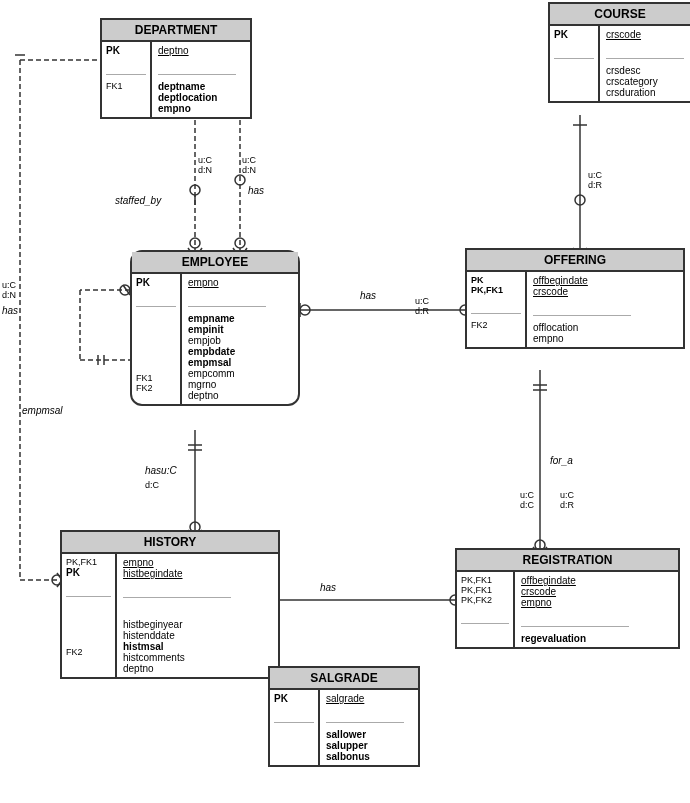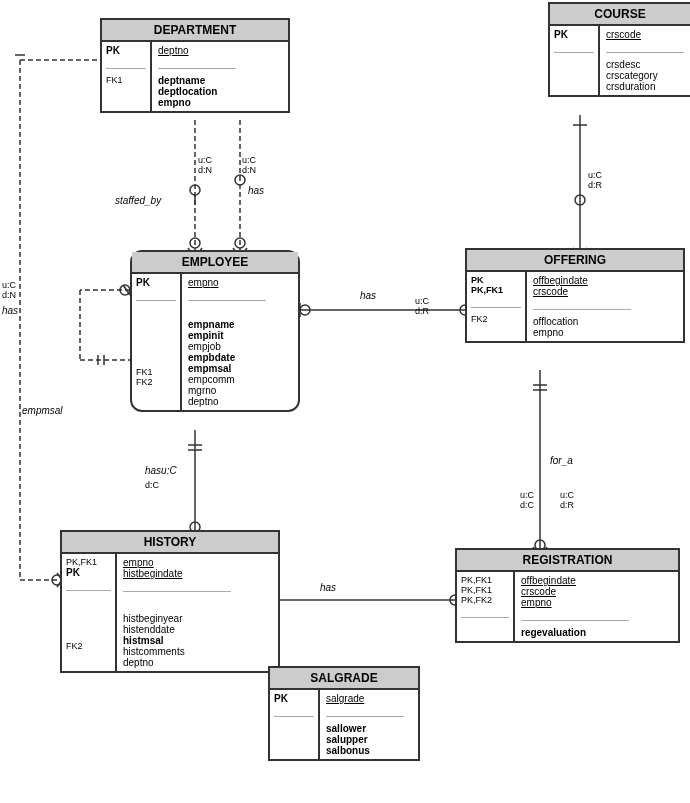--- a/index.html
+++ b/index.html
@@ -40,21 +40,21 @@
       min-width: 50px;
       font-size: 10px;
     }
     .attr-col {
       padding: 3px 6px;
       min-width: 90px;
       font-size: 10px;
     }
     .pk-section {
       border-bottom: 1px solid #aaa;
-      padding-bottom: 12px;
+      padding-bottom: 18px;
       margin-bottom: 3px;
     }
     .pk-label {
       font-weight: bold;
       font-size: 10px;
     }
     .attr-underline {
       text-decoration: underline;
     }
     .fk-label {
@@ -176,21 +176,21 @@
 
   <div class="cardinality-label" style="left:198px; top:155px;">u:C<br>d:N</div>
   <div class="cardinality-label" style="left:242px; top:155px;">u:C<br>d:N</div>
   <div class="cardinality-label" style="left:415px; top:296px;">u:C<br>d:R</div>
   <div class="cardinality-label" style="left:588px; top:170px;">u:C<br>d:R</div>
   <div class="cardinality-label" style="left:560px; top:490px;">u:C<br>d:R</div>
   <div class="cardinality-label" style="left:520px; top:490px;">u:C<br>d:C</div>
   <div class="cardinality-label" style="left:145px; top:480px;">d:C</div>
   <div class="cardinality-label" style="left:2px; top:280px;">u:C<br>d:N</div>
 
-  <div class="entity" style="left:100px; top:18px; width:190px;">
+  <div class="entity" style="left:100px; top:18px; width:152px;">
     <div class="entity-header">DEPARTMENT</div>
     <div class="entity-body">
       <div class="pk-col">
         <div class="pk-section">
           <div class="pk-label">PK</div>
         </div>
         <div style="margin-top:6px;">
           <div class="fk-label">FK1</div>
         </div>
       </div>
@@ -222,21 +222,21 @@
           <div>&nbsp;</div>
           <div>&nbsp;</div>
           <div>FK1</div>
           <div>FK2</div>
         </div>
       </div>
       <div class="attr-col">
         <div class="pk-section">
           <div class="attr-underline">empno</div>
         </div>
-        <div style="margin-top:18px;">
+        <div style="margin-top:6px;">
           <div><strong>empname</strong></div>
           <div><strong>empinit</strong></div>
           <div>empjob</div>
           <div><strong>empbdate</strong></div>
           <div><strong>empmsal</strong></div>
           <div>empcomm</div>
           <div>mgrno</div>
           <div>deptno</div>
         </div>
       </div>

